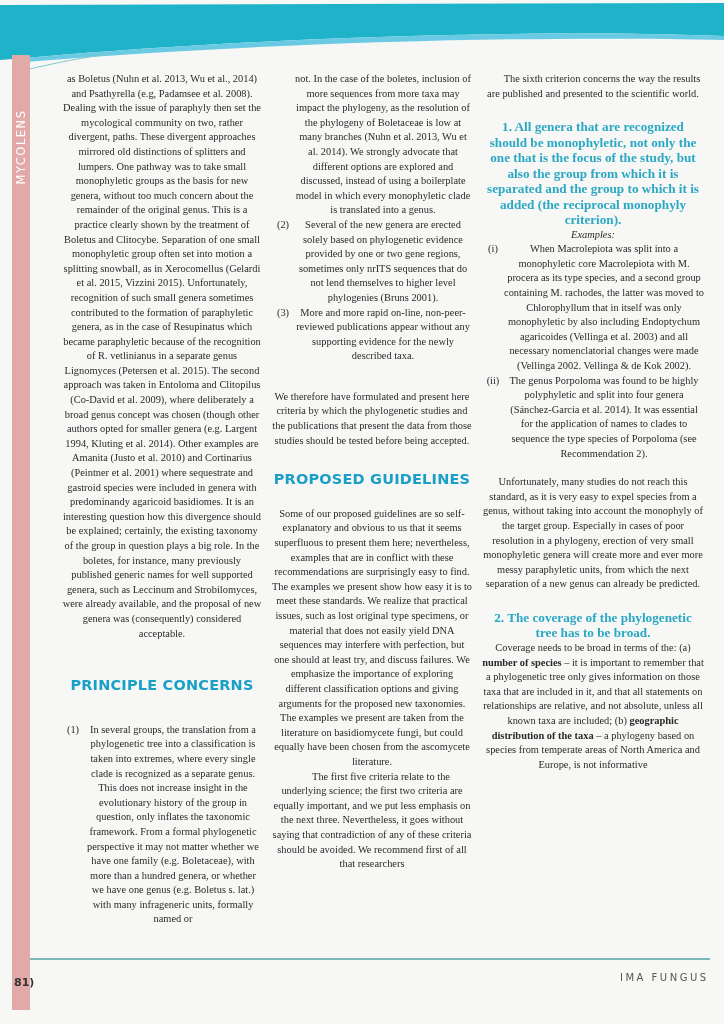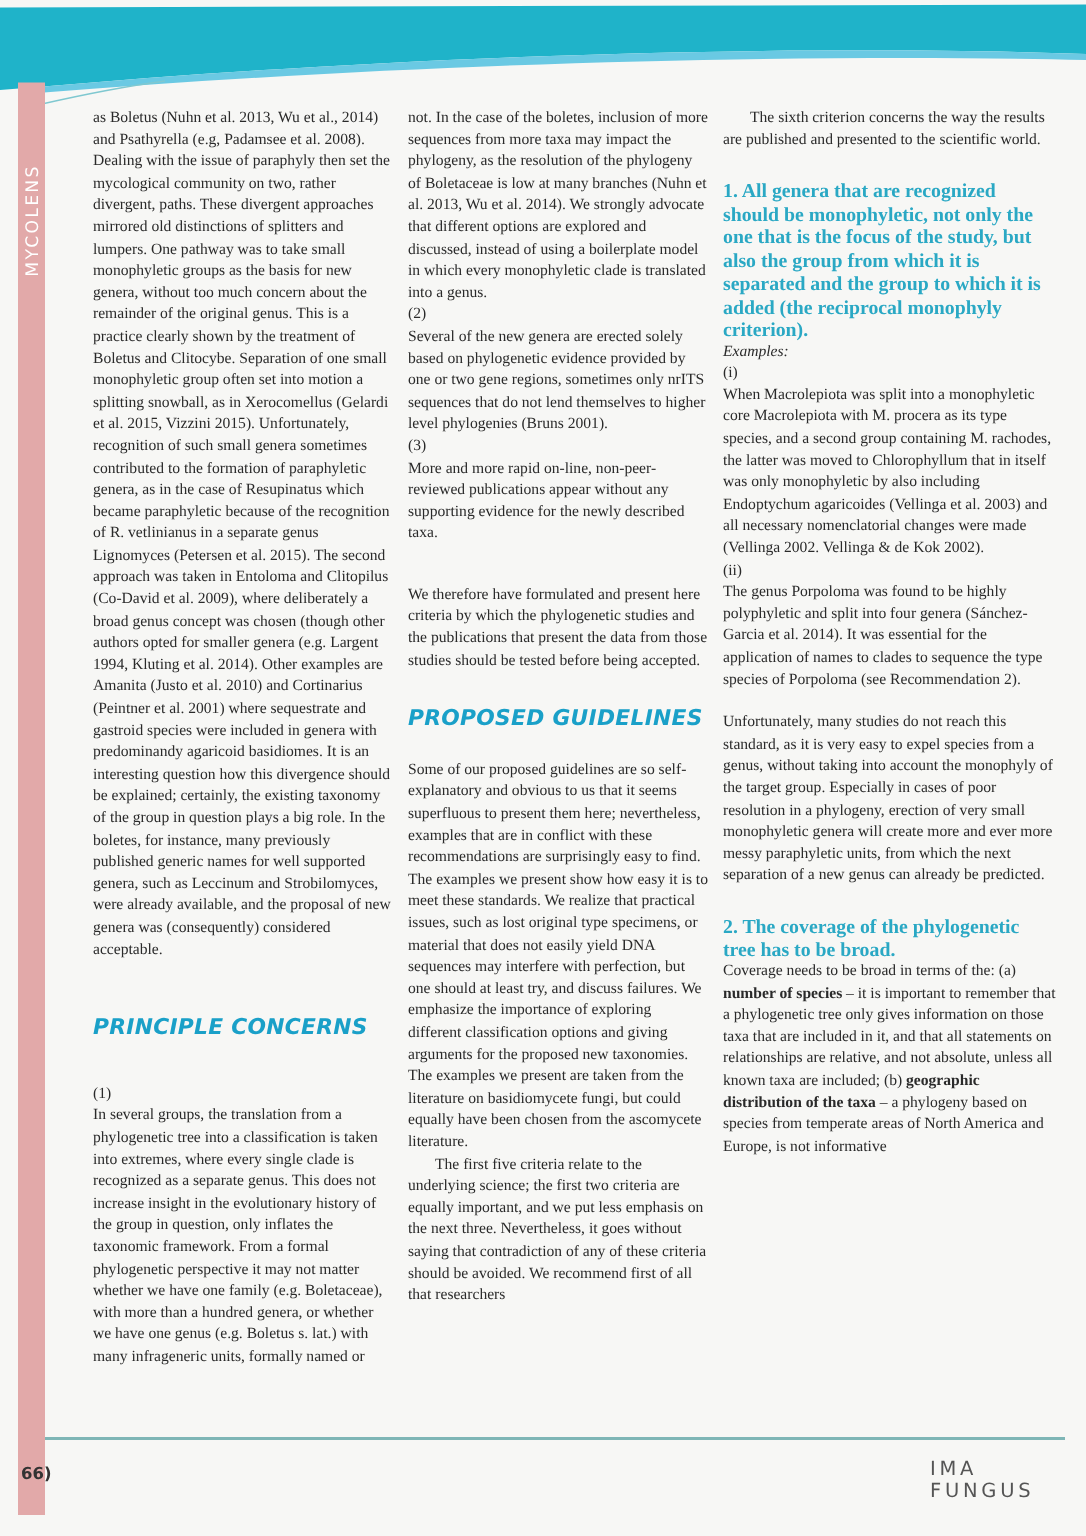--- a/index.html
+++ b/index.html
@@ -4,39 +4,39 @@
 <style>
   html, body { margin:0; padding:0; }
   body { width:724px; height:1024px; background:#f7f7f5; position:relative; overflow:hidden;
          font-family:"Liberation Serif","DejaVu Serif",serif; color:#2a2a2a; }
   .header-band { position:absolute; left:0; top:0; width:724px; height:70px; }
   .side-strip { position:absolute; left:12px; top:55px; width:18px; height:955px; background:#e2a9a9; }
   .side-label { position:absolute; left:12px; top:92px; width:18px; height:110px;
                 display:flex; align-items:center; justify-content:center; }
   .side-label span { transform:rotate(-90deg); white-space:nowrap; color:#fff;
                 font-family:"DejaVu Sans",sans-serif; font-size:11.5px; letter-spacing:1.5px; }
-  .col { position:absolute; top:72px; font-size:10.4px; line-height:14.6px; }
+  .col { position:absolute; top:72px; font-size:10.4px; line-height:14.6px;text-align:center; }
   .col p { margin:0; }
   .c1 { left:62px; width:200px; }
   .c2 { left:272px; width:200px; }
   .c3 { left:482px; width:222px; }
   .indent { text-indent:18px; }
   .h-sans { font-family:"DejaVu Sans",sans-serif; font-weight:bold; color:#1aa0c8;
-            font-size:14.5px; letter-spacing:0.2px; margin:0;font-style:italic; }
+            font-size:14.5px; letter-spacing:0.2px; margin:0; }
   .h-serif { font-family:"Liberation Serif",serif; color:#2aa8c4; font-size:13.2px;
              line-height:15.5px; margin:0; }
   .numlist { margin:0; padding:0; list-style:none; }
-  .numlist li { display:flex;flex-direction:column; }
+  .numlist li { display:flex; }
   .numlist .num { width:22px; flex:none; }
   .numlist .txt { flex:1; }
   .rule { position:absolute; top:958px; left:30px; width:680px; height:1.5px; background:#7fb6b6; }
   .page-num { position:absolute; left:14px; top:976px; font-family:"DejaVu Sans",sans-serif;
               font-weight:bold; font-size:11px; color:#333; }
   .journal { position:absolute; left:620px; top:972px; font-family:"DejaVu Sans",sans-serif;
-             font-size:13px; letter-spacing:2.5px; color:#555; }
+             font-size:10px; letter-spacing:2.5px; color:#555; }
 </style>
 </head>
 <body>
 
 <svg class="header-band" viewBox="0 0 724 70" preserveAspectRatio="none">
   <path d="M0,5 L724,3 L724,36 C560,30 300,34 25,58 L0,60 Z" fill="#1fb3c9"></path>
   <path d="M25,58 C300,34 560,30 724,36 L724,40 C560,36 300,40 25,62 Z" fill="#6ac9e3"></path>
   <path d="M25,70 C60,62 80,58 110,54" stroke="#7fc8d0" stroke-width="1" fill="none"></path>
 </svg>
 
@@ -90,14 +90,14 @@
         <span class="num">(ii)</span>
         <span class="txt">The genus Porpoloma was found to be highly polyphyletic and split into four genera (Sánchez-Garcia et al. 2014). It was essential for the application of names to clades to sequence the type species of Porpoloma (see Recommendation 2).</span>
       </li>
   </ul>
   <p style="margin-top:14px; margin-bottom:18px;">Unfortunately, many studies do not reach this standard, as it is very easy to expel species from a genus, without taking into account the monophyly of the target group. Especially in cases of poor resolution in a phylogeny, erection of very small monophyletic genera will create more and ever more messy paraphyletic units, from which the next separation of a new genus can already be predicted.</p>
   <h3 class="h-serif" style="">2. The coverage of the phylogenetic tree has to be broad.</h3>
   <p><span>Coverage needs to be broad in terms of the: (a) </span><b>number of species</b><span> – it is important to remember that a phylogenetic tree only gives information on those taxa that are included in it, and that all statements on relationships are relative, and not absolute, unless all known taxa are included; (b) </span><b>geographic distribution of the taxa</b><span> – a phylogeny based on species from temperate areas of North America and Europe, is not informative</span></p>
 </div>
 
 <div class="rule"></div>
-<div class="page-num">66)</div>
+<div class="page-num">81)</div>
 <div class="journal">IMA FUNGUS</div>
 
 </body></html>

